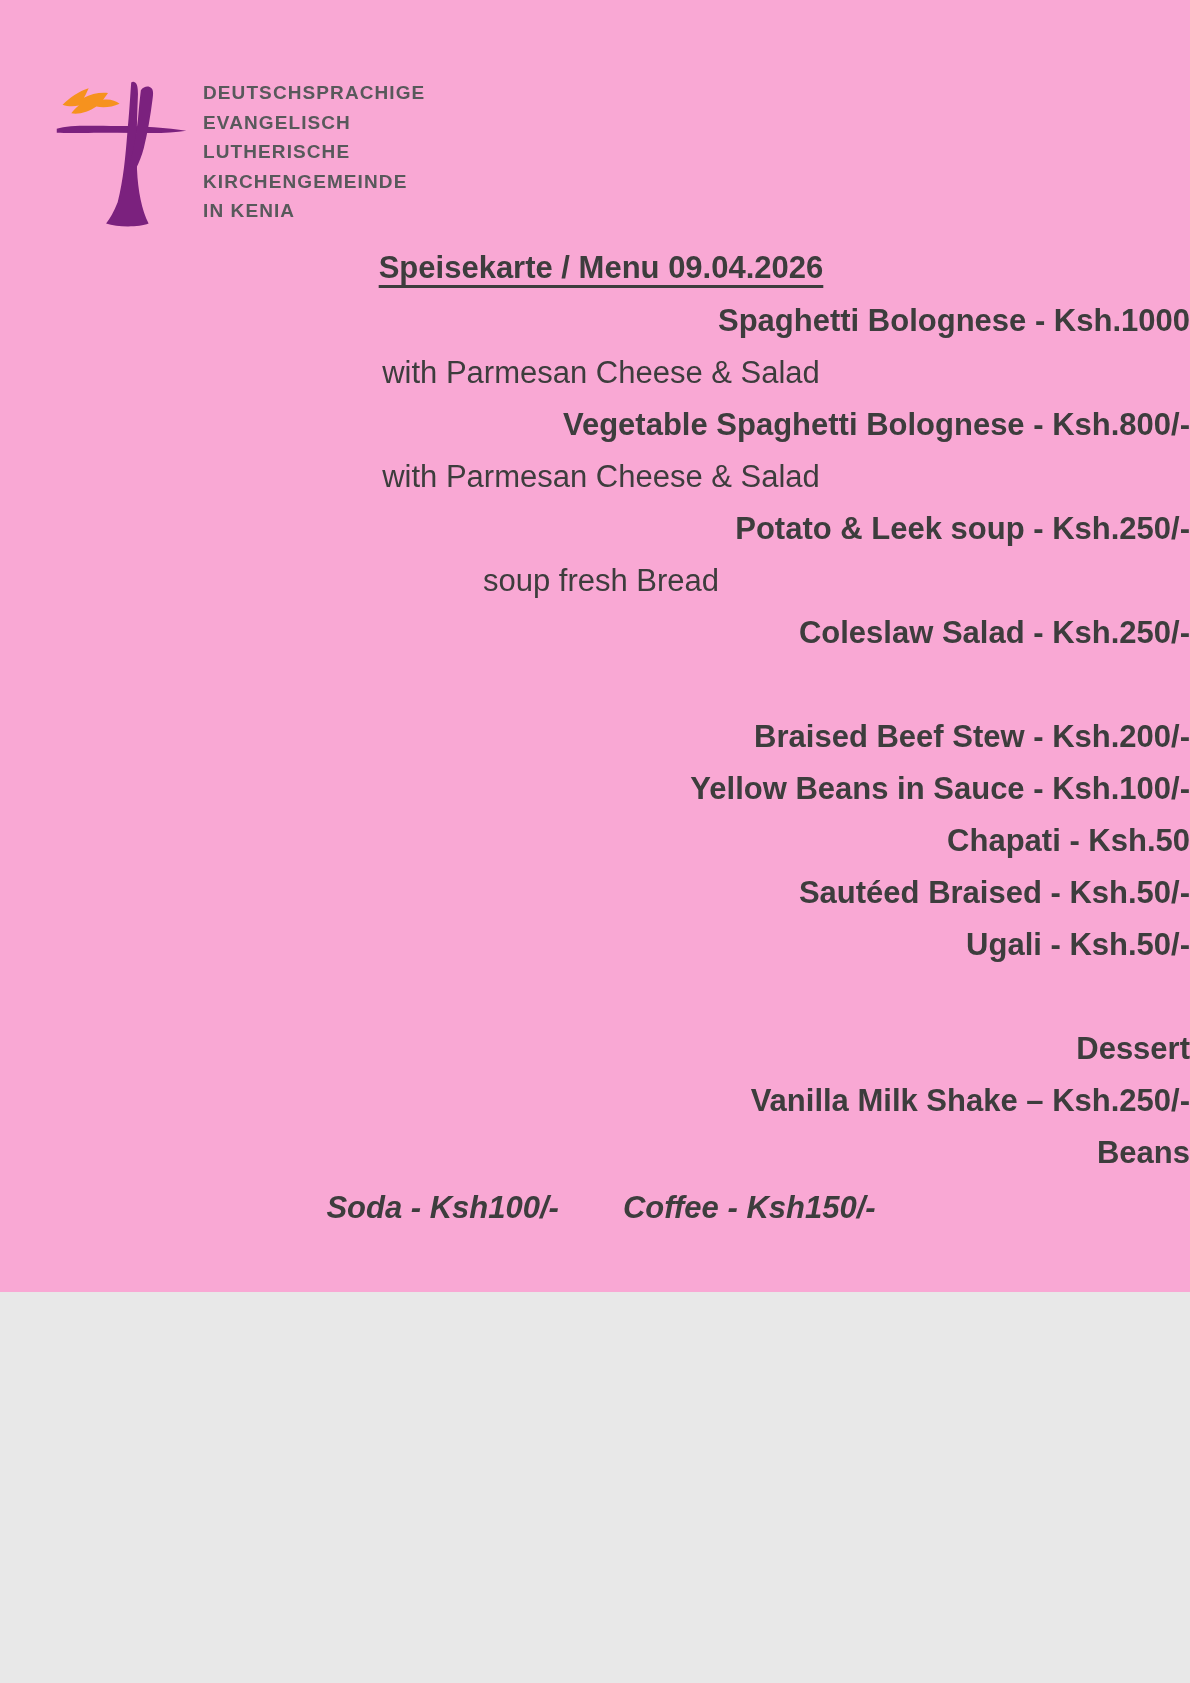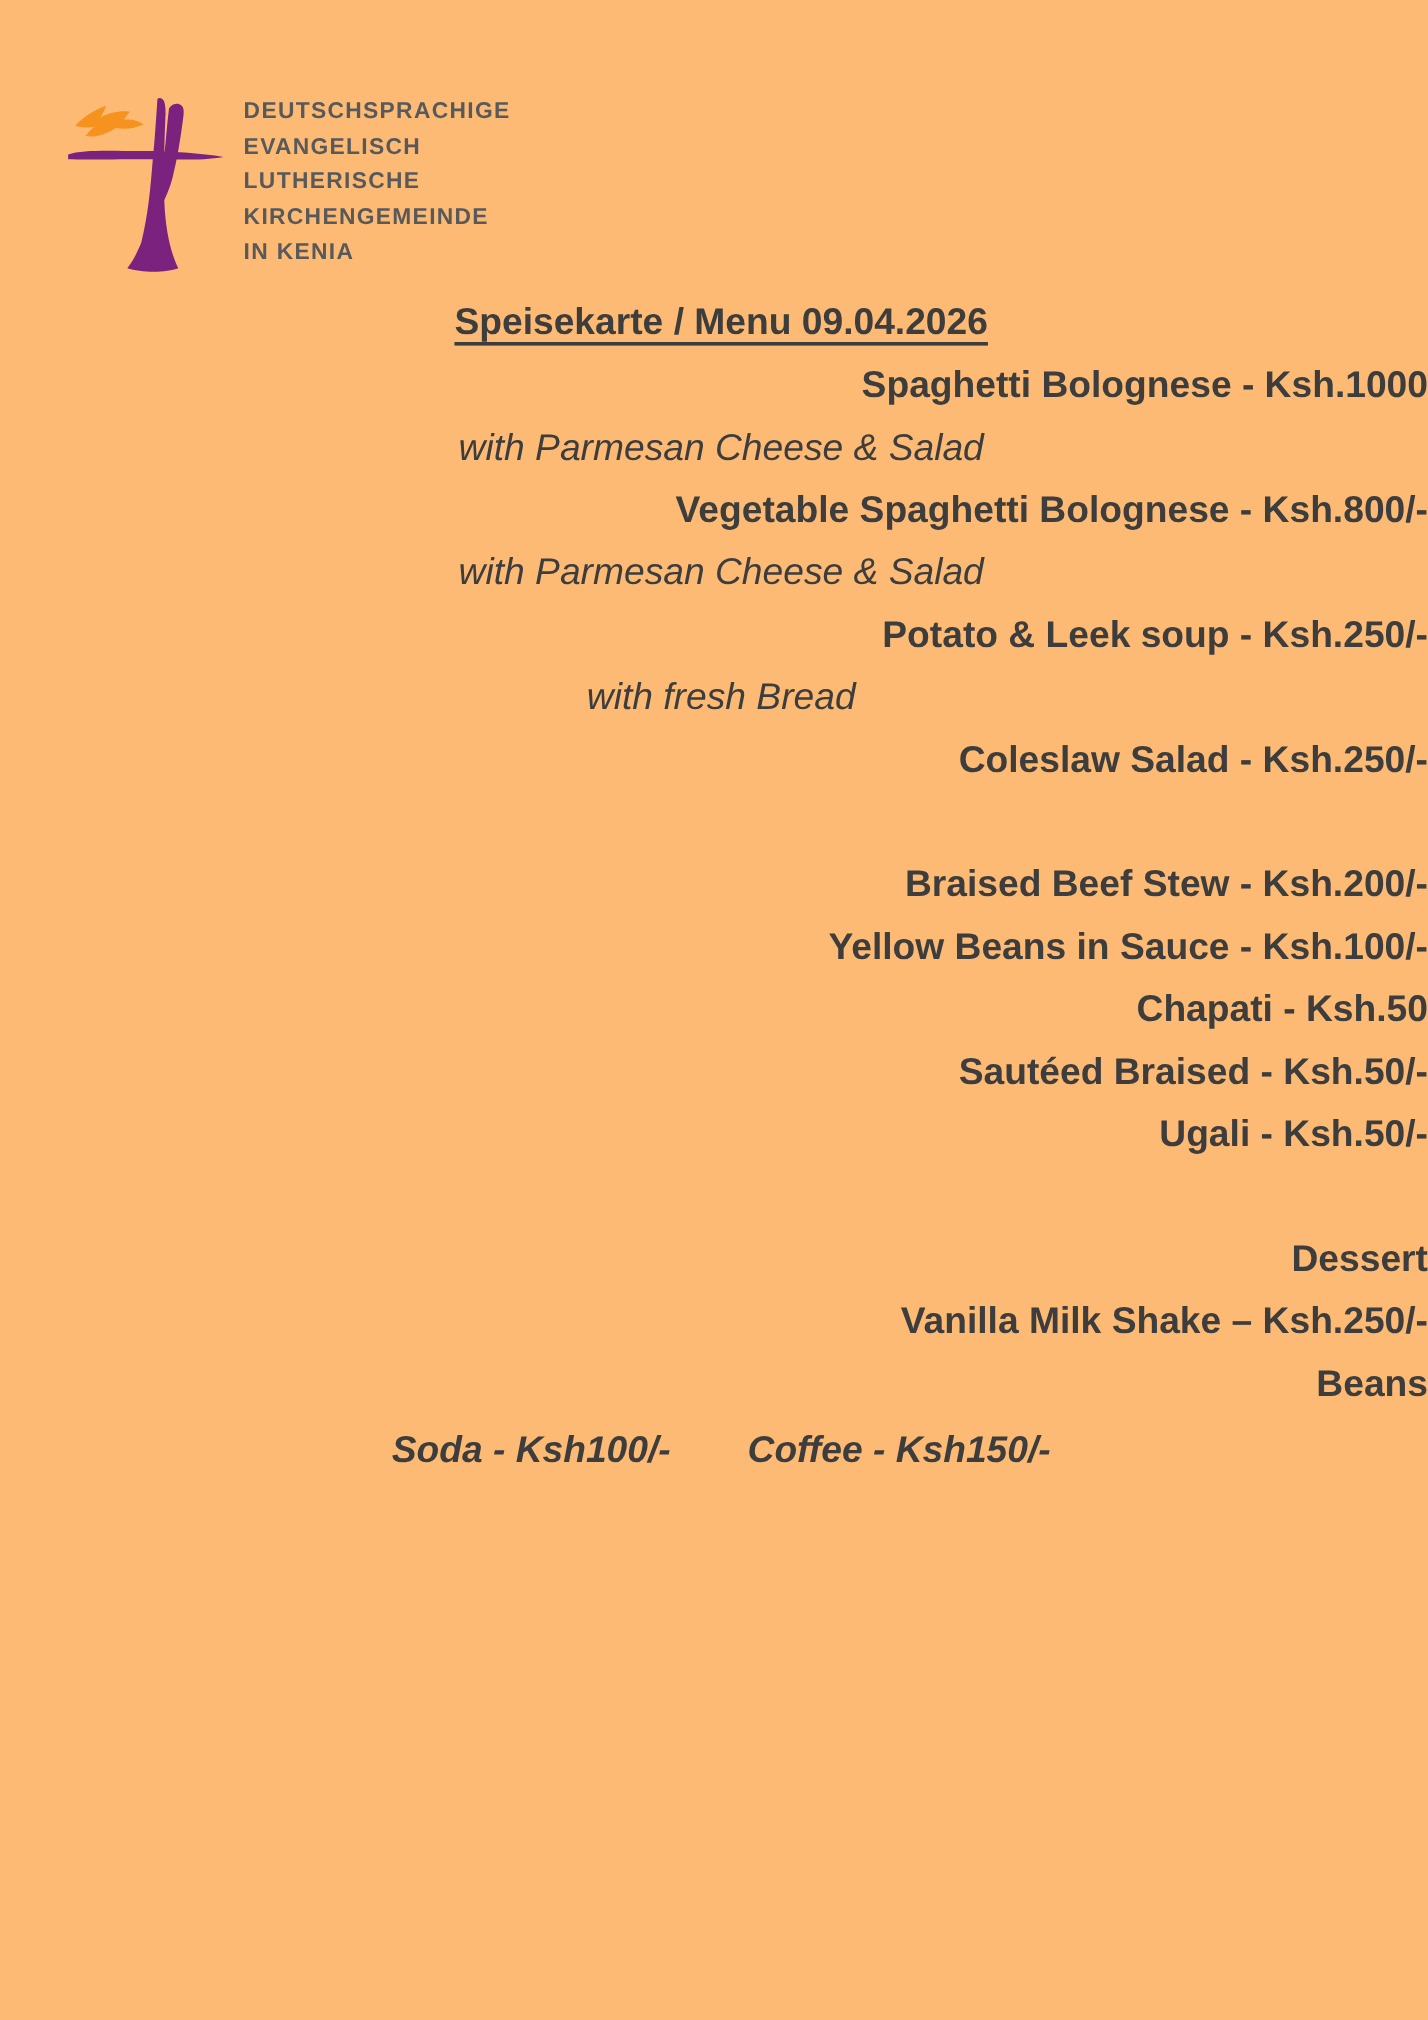--- a/index.html
+++ b/index.html
@@ -1,20 +1,20 @@
 <!DOCTYPE html>
 <html><head>
 <meta charset="utf-8">
 <style>
   html,body{margin:0;padding:0;background:#e8e8e8;}
   .page{
     position:relative;
-    width:1190px;height:1683px;
+    width:1190px;height:1292px;
     margin:0 auto;
-    background:#fdba74;
+    background:#f9a8d4;
     overflow:hidden;
     font-family:"Liberation Sans", sans-serif;
   }
   
   .logo{
     position:absolute;left:50px;top:72px;
     display:flex;align-items:flex-start;
   }
   .logo-mark{width:145px;height:160px;flex:0 0 auto;}
   .logo-text{
@@ -35,21 +35,21 @@
     line-height:52px;
   }
   .menu-title{
     font-weight:bold;
     line-height:54px;
     text-decoration:underline;
     text-decoration-thickness:3px;
     text-underline-offset:7px;
   }
   .line.b{font-weight:bold;text-align:right;}
-  .line.r{font-weight:normal;font-style:italic;}
+  .line.r{font-weight:normal;}
   .spacer{height:52px;}
   .drinks-row{font-weight:bold;margin-top:3px;font-style:italic;}
   .drinks-row .soda{margin-right:64px;}
 </style>
 </head>
 <body>
 
 <div class="page">
 
   <div class="logo">
@@ -73,21 +73,21 @@
   </div>
 
   <div class="menu">
     <div class="menu-title">Speisekarte / Menu 09.04.2026</div>
 
     <div class="line b">Spaghetti Bolognese - Ksh.1000</div>
     <div class="line r">with Parmesan Cheese &amp; Salad</div>
     <div class="line b">Vegetable Spaghetti Bolognese - Ksh.800/-</div>
     <div class="line r">with Parmesan Cheese &amp; Salad</div>
     <div class="line b">Potato &amp; Leek soup - Ksh.250/-</div>
-    <div class="line r">with fresh Bread</div>
+    <div class="line r">soup fresh Bread</div>
     <div class="line b">Coleslaw Salad - Ksh.250/-</div>
 
     <div class="spacer"></div>
 
     <div class="line b">Braised Beef Stew - Ksh.200/-</div>
     <div class="line b">Yellow Beans in Sauce - Ksh.100/-</div>
     <div class="line b">Chapati - Ksh.50</div>
     <div class="line b">Sautéed Braised - Ksh.50/-</div>
     <div class="line b">Ugali - Ksh.50/-</div>
 

